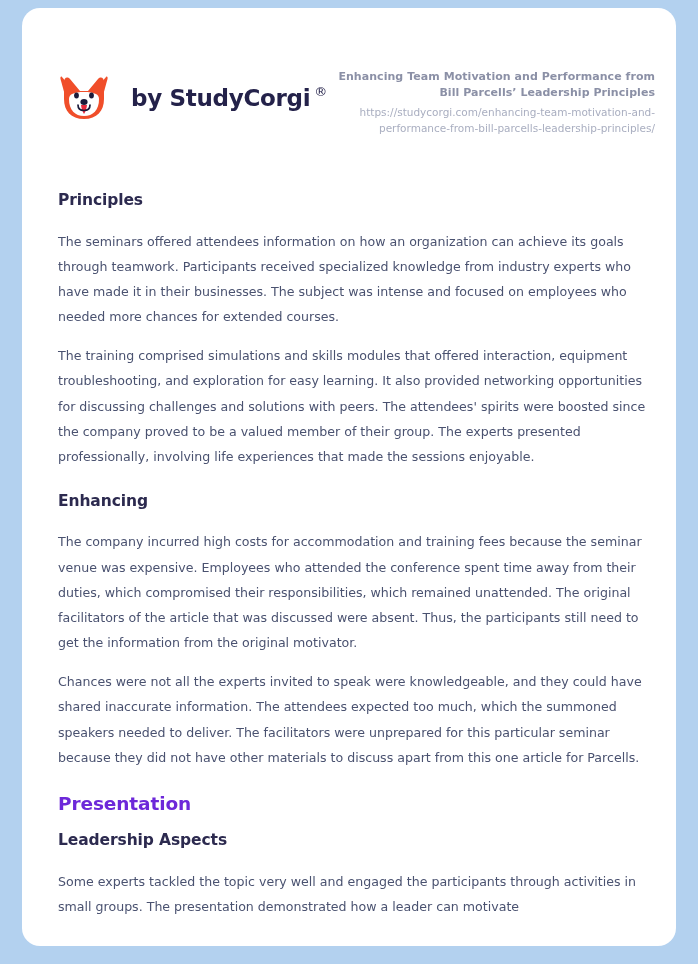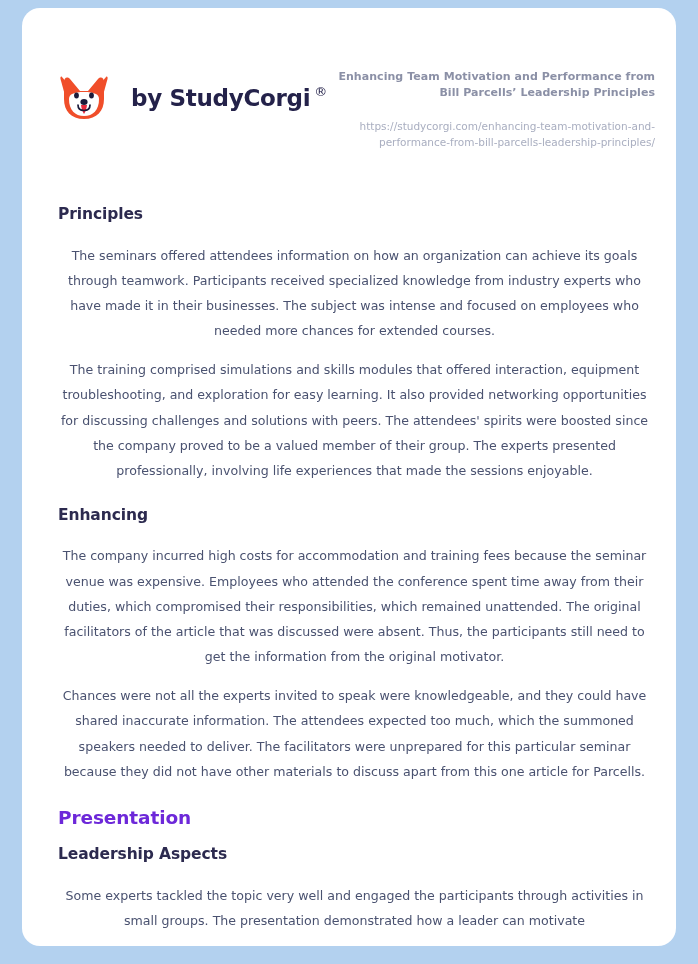--- a/index.html
+++ b/index.html
@@ -71,21 +71,21 @@
     font-weight: bold;
     color: #8b90a6;
     line-height: 1.45;
     letter-spacing: 0.05px;
   }
   .header-url {
     font-size: 10.5px;
     font-weight: normal;
     color: #a9aec0;
     line-height: 1.5;
-    margin-top: 18px;
+    margin-top: 4px;
     word-break: break-word;
   }
   .doc-body {
     padding: 0 25px 0 36px;
   }
   h2.sec-title {
     font-size: 18.5px;
     font-weight: bold;
     color: #6d28d9;
     margin: 0;
@@ -101,21 +101,21 @@
     padding: 0;
     line-height: 1.3;
     letter-spacing: -0.1px;
   }
   p.para {
     font-size: 12.6px;
     color: #4a5270;
     line-height: 2.0;
     margin: 0;
     padding: 0;
-    text-align: center;
+    text-align: left;
   }
   .sp-h3-top { height: 54px; }
   .sp-h3-para { height: 18px; }
   .sp-para-para { height: 14px; }
   .sp-para-h3 { height: 22px; }
   .sp-h2-h3 { height: 14px; }
   .sp-h3-para2 { height: 19px; }
 </style>
 </head>
 <body>

